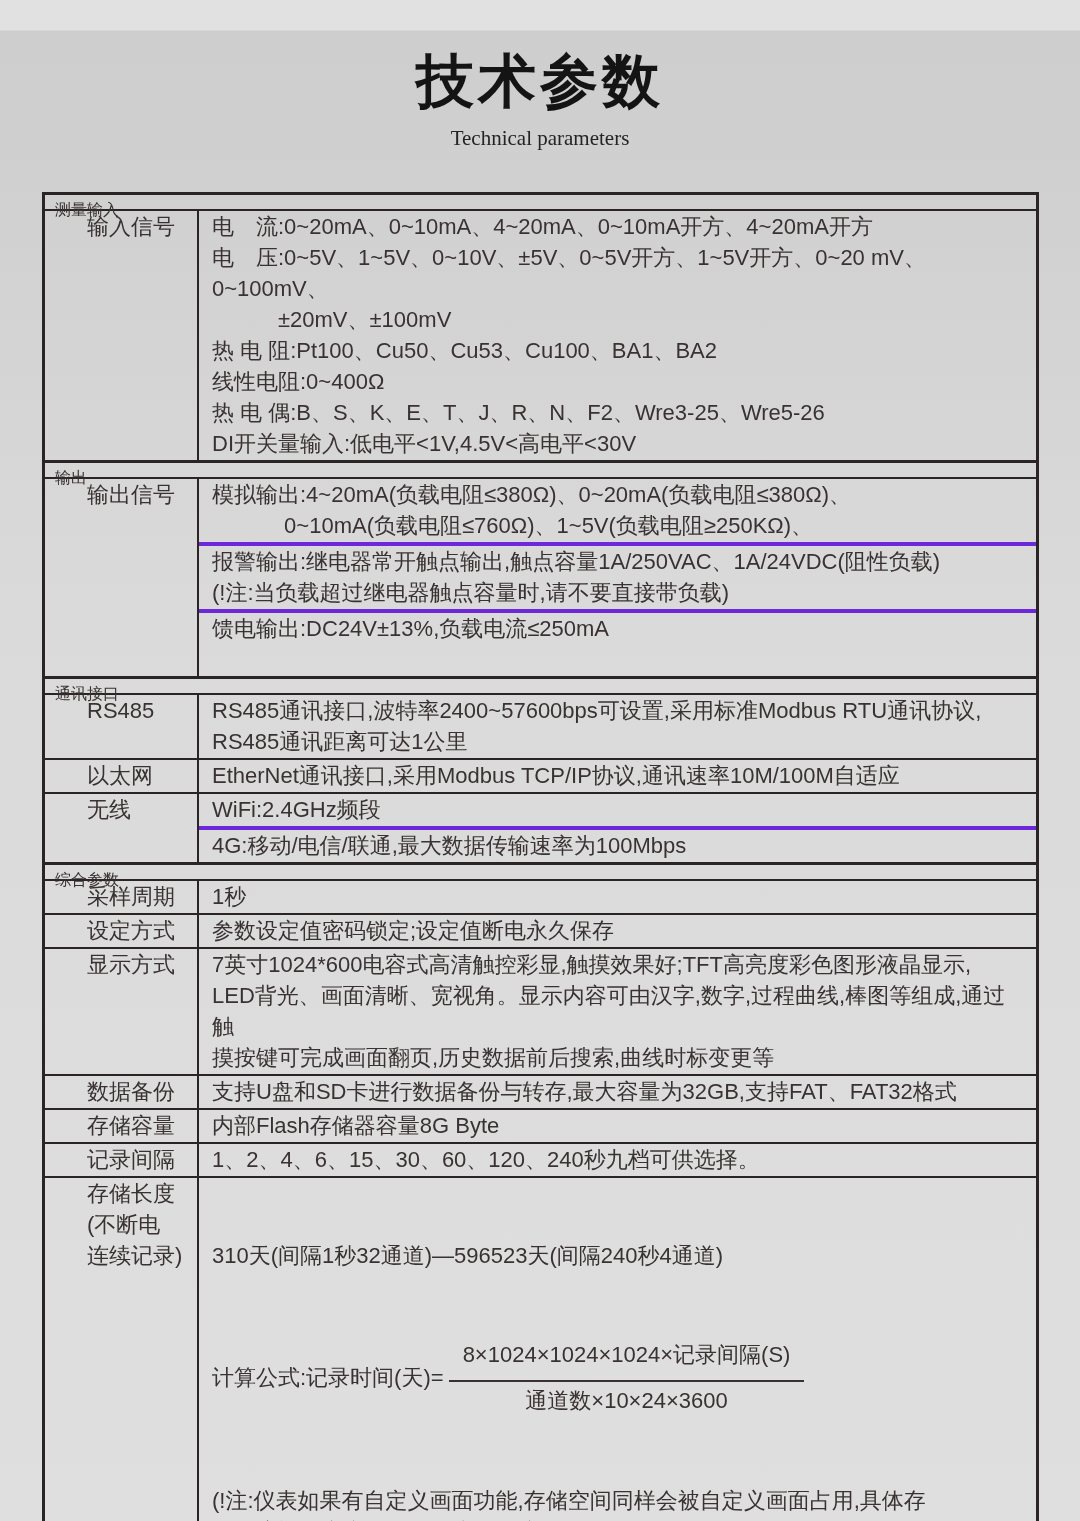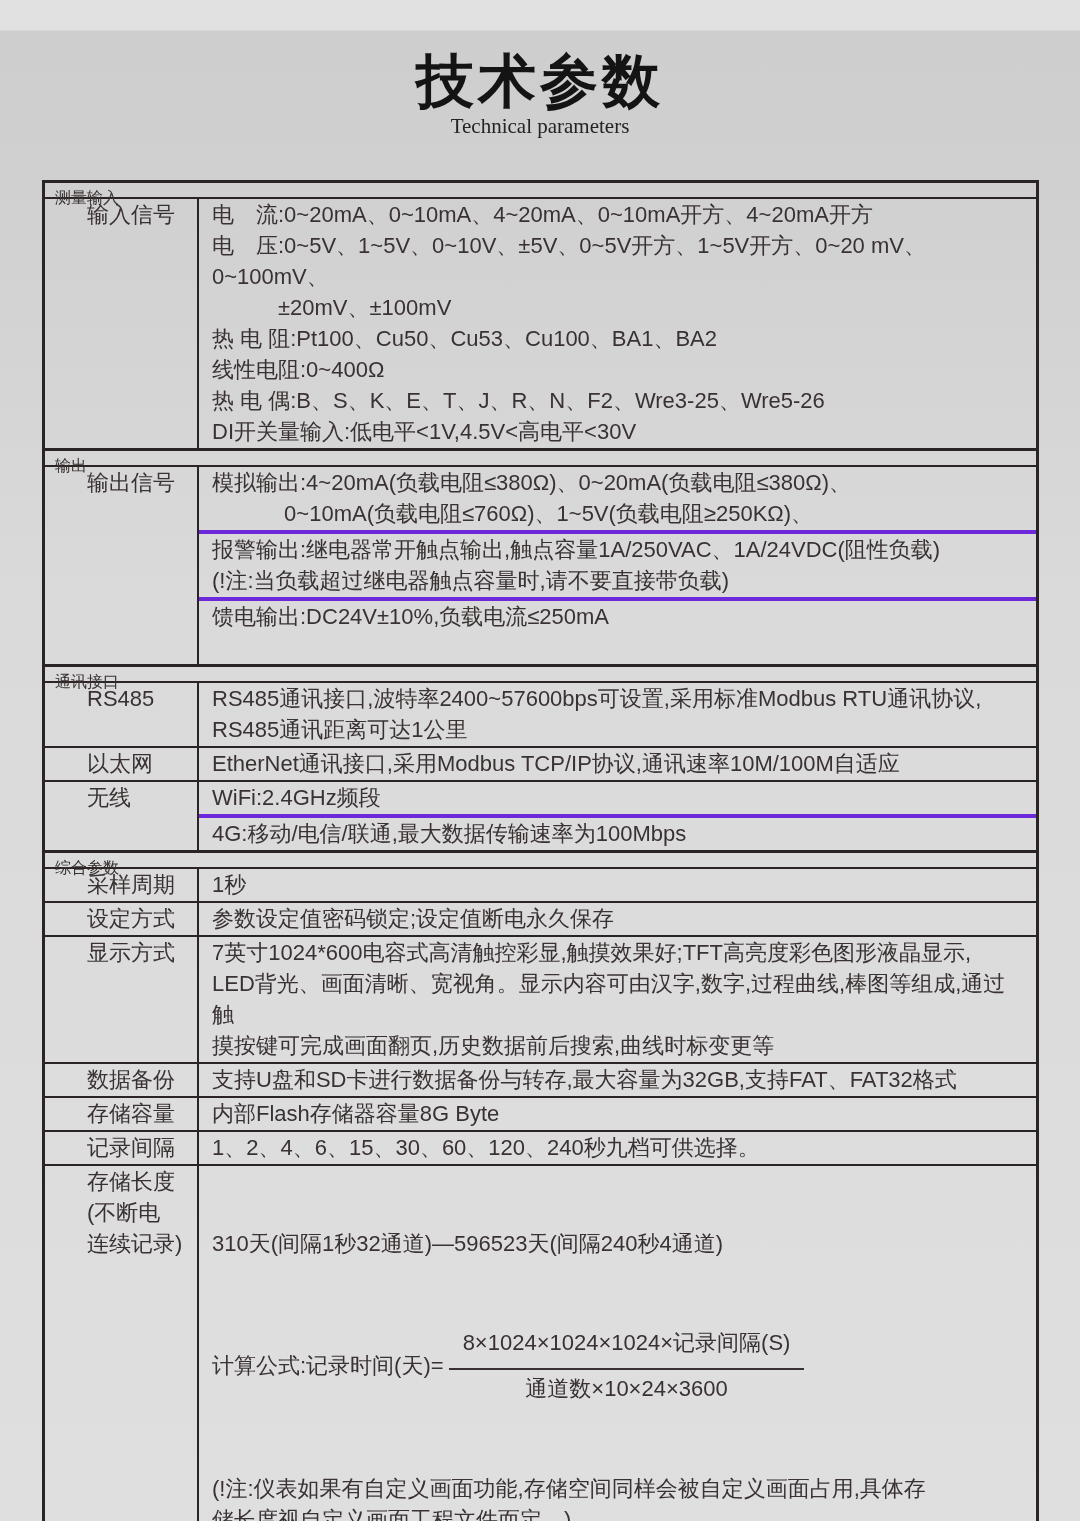--- a/index.html
+++ b/index.html
@@ -16,21 +16,21 @@
     color: #3a3232;
     -webkit-font-smoothing: antialiased;
   }
   .top-strip { height: 30px; }
   .page-header { text-align: center; padding-top: 20px; font-family: Liberation Serif, serif; }
   .page-title {
     font-size: 58px; line-height: 64px; font-weight: 800;
     color: #141414; letter-spacing: 4px; margin: 0;
   }
   .page-subtitle {
-    font-size: 21px; line-height: 24px; color: #242424; margin-top: 0px;
+    font-size: 21px; line-height: 24px; color: #242424; margin-top: 12px;
   }
   .spec-table {
     margin: 42px 41px 0 42px;
     border: 3px solid #2b2424;
     background: transparent;
   }
   .row { display: flex; border-top: 2px solid #2b2424; }
   .row:first-child { border-top: none; }
   .row.section-row { display: block; border-top: 3px solid #2b2424; }
   .row.section-row:first-child { border-top: none; }
@@ -104,21 +104,21 @@
   </div>
 
   <div class="row">
     <div class="lbl">输出信号</div>
     <div class="subs">
       <div class="val sub">模拟输出:4~20mA(负载电阻≤380Ω)、0~20mA(负载电阻≤380Ω)、
 　　　 0~10mA(负载电阻≤760Ω)、1~5V(负载电阻≥250KΩ)、
 　　　 0~5V(负载电阻≥250KΩ)、0~10V(负载电阻≥500KΩ)</div>
       <div class="val sub">报警输出:继电器常开触点输出,触点容量1A/250VAC、1A/24VDC(阻性负载)
 (!注:当负载超过继电器触点容量时,请不要直接带负载)</div>
-      <div class="val sub">馈电输出:DC24V±10%,负载电流≤250mA</div>
+      <div class="val sub">馈电输出:DC24V±13%,负载电流≤250mA</div>
     </div>
   </div>
 
   <div class="row section-row">
     <span class="section-label">通讯接口</span>
   </div>
 
   <div class="row">
     <div class="lbl">RS485</div>
     <div class="val">RS485通讯接口,波特率2400~57600bps可设置,采用标准Modbus RTU通讯协议,

